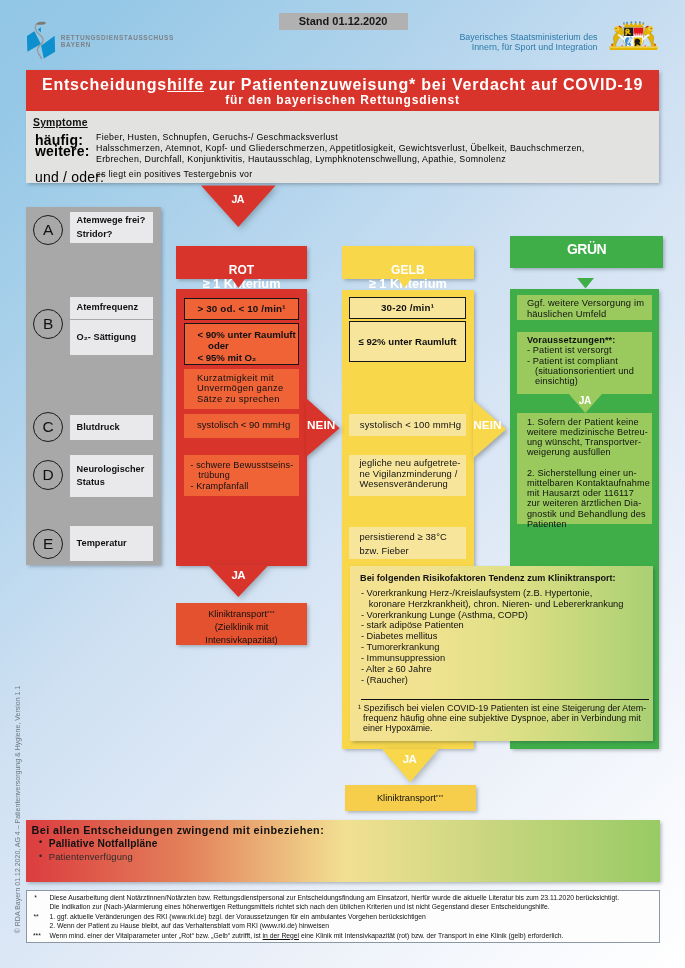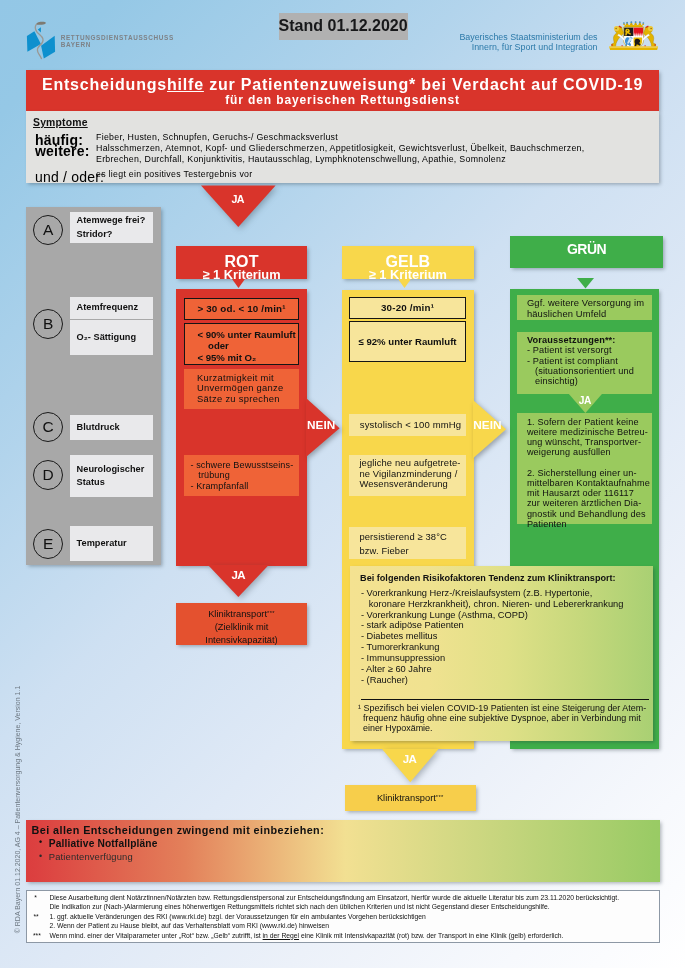--- a/index.html
+++ b/index.html
@@ -11,22 +11,22 @@
   }
   .page{position:absolute;left:0;top:0;width:685px;height:968px;
     background:linear-gradient(135.2deg,#93c7e6 0%,#95c8e6 7%,#b2d4ec 28%,#cee0f2 45%,#dfe9f6 62%,#ecf1f9 76%,#f7f9fd 89%,#ffffff 100%);
     overflow:hidden;}
   .abs{position:absolute;}
   .shadow{box-shadow:2.2px 2.2px 3.6px rgba(40,52,62,0.36);}
 
   
   #logo-text{left:60.7px;top:33.6px;color:#7e8287;font-size:6.4px;font-weight:700;letter-spacing:0.65px;line-height:7.7px;}
   #logo-text>div{white-space:pre;}
-  #stand-badge{left:278.6px;top:12.6px;width:129px;height:27px;background:#b1b1b1;color:#17181a;
-    font-size:16px;font-weight:700;display:flex;align-items:center;justify-content:center;letter-spacing:0.0px;}
+  #stand-badge{left:278.6px;top:12.6px;width:129px;height:17px;background:#b1b1b1;color:#17181a;
+    font-size:11px;font-weight:700;display:flex;align-items:center;justify-content:center;letter-spacing:0.0px;}
   #ministry-text{left:440px;top:32.2px;width:157.5px;text-align:right;color:#2d7aa9;font-size:8.9px;line-height:10.2px;}
   #ministry-text>div{white-space:pre;}
 
   
   #title-banner{left:26px;top:70px;width:633px;height:41px;background:#D9342B;color:#fff;text-align:center;}
   #title-main{font-size:16px;font-weight:700;line-height:17px;padding-top:6px;letter-spacing:0.8px;}
   #title-main u{text-decoration:underline;text-underline-offset:1.2px;text-decoration-thickness:1.2px;}
   #title-sub{font-size:12px;font-weight:700;line-height:13px;padding-top:1px;letter-spacing:0.88px;}
 
   
@@ -41,21 +41,21 @@
   #abcde-panel{left:26px;top:207px;width:135px;height:358px;background:#a8a8a8;}
   .abcde-circle{position:absolute;width:30px;height:30px;border:1.4px solid #1a1a1a;border-radius:50%;
     display:flex;align-items:center;justify-content:center;font-size:15.5px;font-weight:400;color:#111;
     font-family:"Liberation Sans",sans-serif;box-sizing:border-box;}
   .abcde-box{position:absolute;background:#e9e9eb;color:#111;font-size:9.2px;font-weight:700;
     white-space:pre-line;line-height:13.2px;box-sizing:border-box;letter-spacing:0.02px;
     display:flex;flex-direction:column;justify-content:center;padding-left:6.6px;}
 
   
   .col-header{position:absolute;color:#fff;text-align:center;}
-  .col-header .ct{font-size:16px;font-weight:700;line-height:13px;padding-top:9px;letter-spacing:0.08px;}
+  .col-header .ct{font-size:12px;font-weight:700;line-height:13px;padding-top:18px;letter-spacing:0.08px;}
   .col-header .cs{font-size:12.8px;font-weight:700;line-height:14px;letter-spacing:0.0px;}
   .crit-box{position:absolute;box-sizing:border-box;white-space:pre;color:#111;}
 
   #red-header{left:176px;top:245.9px;width:131px;height:33.3px;background:#D9342B;}
   #red-body{left:176px;top:289px;width:131px;height:277px;background:#D9342B;}
   #yellow-header{left:342px;top:245.9px;width:131.6px;height:33.3px;background:#F8D74B;color:#fff;}
   #yellow-body{left:342px;top:289.8px;width:131.6px;height:459px;background:#F8D74B;}
   #green-header{left:510px;top:236px;width:153px;height:32.2px;background:#3FAE49;}
   #green-body{left:510px;top:288.9px;width:148.7px;height:460px;background:#3FAE49;}
   .outcome-box{position:absolute;box-sizing:border-box;white-space:pre-line;color:#111;text-align:center;}
@@ -238,20 +238,21 @@
       <path d="M0 0 H13 L6.5 9 Z" fill="#D9342B"></path>
     </svg>
   <div class="abs shadow" id="red-body">
       <div class="crit-box" style="left:8px;top:9px;width:115.1px;height:22.2px;background:#EF6337;border:1.5px solid #151515;padding:4.4px 0 0 0px;text-align:center;font-size:9.8px;font-weight:700;line-height:11.8px;letter-spacing:0.17px;">&gt; 30 od. &lt; 10 /min¹</div>
       <div class="crit-box" style="left:8px;top:34.4px;width:115.1px;height:42px;background:#EF6337;border:1.5px solid #151515;padding:4.3px 0 0 12.4px;text-align:left;font-size:9.6px;font-weight:700;line-height:11.7px;letter-spacing:0px;">&lt; 90% unter Raumluft
     oder
 &lt; 95% mit O₂</div>
       <div class="crit-box" style="left:8px;top:80.4px;width:115.1px;height:39.2px;background:#EF6337;padding:3.6px 0 0 13px;text-align:left;font-size:9.4px;font-weight:400;line-height:10.3px;letter-spacing:0.3px;">Kurzatmigkeit mit
 Unvermögen ganze
 Sätze zu sprechen</div>
+      <div class="crit-box" style="left:8px;top:125.4px;width:115.1px;height:23.6px;background:#EF6337;padding:5.9px 0 0 13px;text-align:left;font-size:9.5px;font-weight:400;line-height:10.3px;letter-spacing:0px;">systolisch &lt; 90 mmHg</div>
       <div class="crit-box" style="left:8px;top:165.9px;width:115.1px;height:41.5px;background:#EF6337;padding:4.9px 0 0 6.4px;text-align:left;font-size:9.1px;font-weight:400;line-height:10.4px;letter-spacing:0.1px;">- schwere Bewusstseins-
    trübung
 - Krampfanfall</div>
     </div>
 
   <div class="abs shadow col-header" id="yellow-header">
     <div class="ct">GELB</div>
     <div class="cs">≥ 1 Kriterium</div>
   </div>
   <svg class="abs" style="left:398px;top:279.2px;" width="13" height="9" viewBox="0 0 13 9">

